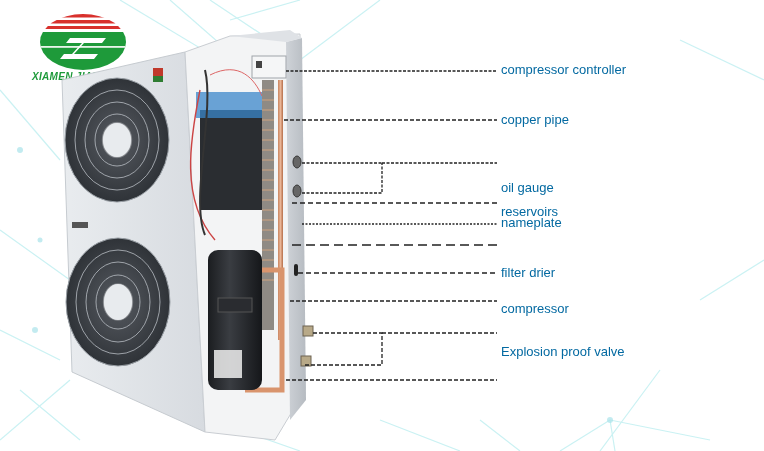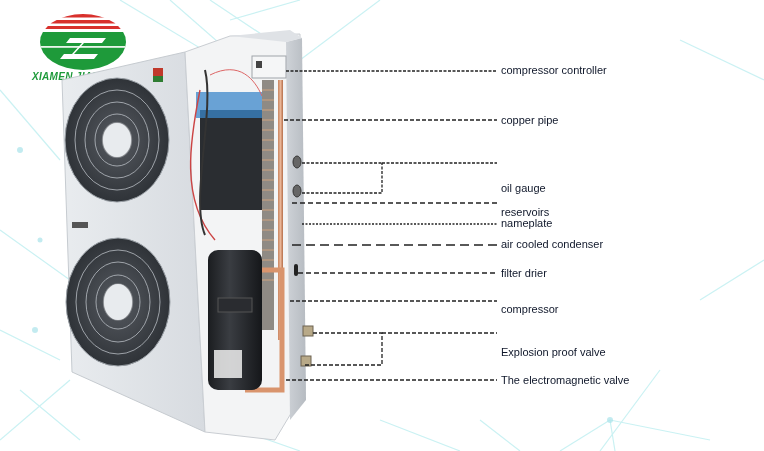--- a/index.html
+++ b/index.html
@@ -2,21 +2,21 @@
 <html><head>
 <meta charset="utf-8">
 <style>
   html, body { margin:0; padding:0; }
   body { width:764px; height:451px; overflow:hidden; background:#ffffff; position:relative; font-family:"Liberation Sans", sans-serif; }
   .stage { position:absolute; left:0; top:0; width:764px; height:451px; }
   .bg-net { position:absolute; left:0; top:0; width:764px; height:451px; }
   .logo { position:absolute; left:28px; top:8px; width:110px; height:80px; }
   .logo-text { position:absolute; left:32px; top:71px; font-size:10px; font-weight:bold; font-style:italic; color:#1e9a3a; letter-spacing:0.3px; white-space:nowrap; }
   .unit { position:absolute; left:0; top:0; width:764px; height:451px; }
-  .label { position:absolute; left:501px; font-size:11px; color:#0f172a; white-space:nowrap; line-height:16px; }
+  .label { position:absolute; left:501px; font-size:13px; color:#0369a1; white-space:nowrap; line-height:16px; }
   .lines { position:absolute; left:0; top:0; width:764px; height:451px; }
 </style>
 </head>
 <body>
 
 <div class="stage">
 
   <svg class="bg-net" viewBox="0 0 764 451">
     <g stroke="#bdeef0" stroke-width="1.2" fill="none" opacity="0.8">
       <line x1="120" y1="0" x2="270" y2="90"></line>
@@ -194,19 +194,17 @@
       <line x1="382" y1="333" x2="497" y2="333" stroke-dasharray="4,2"></line>
       <line x1="286" y1="380" x2="497" y2="380" stroke-dasharray="4,2"></line>
     </g>
   </svg>
 
   <div class="label" style="top:62px">compressor controller</div>
   <div class="label" style="top:112px">copper pipe</div>
   <div class="label" style="top:180px">oil gauge</div>
   <div class="label" style="top:204px">reservoirs</div>
   <div class="label" style="top:215px">nameplate</div>
-  <div class="label" style="top:236px">air cooled condenser</div>
   <div class="label" style="top:265px">filter drier</div>
   <div class="label" style="top:301px">compressor</div>
   <div class="label" style="top:344px">Explosion proof valve</div>
-  <div class="label" style="top:372px">The electromagnetic valve</div>
 
 </div>
 
 </body></html>

